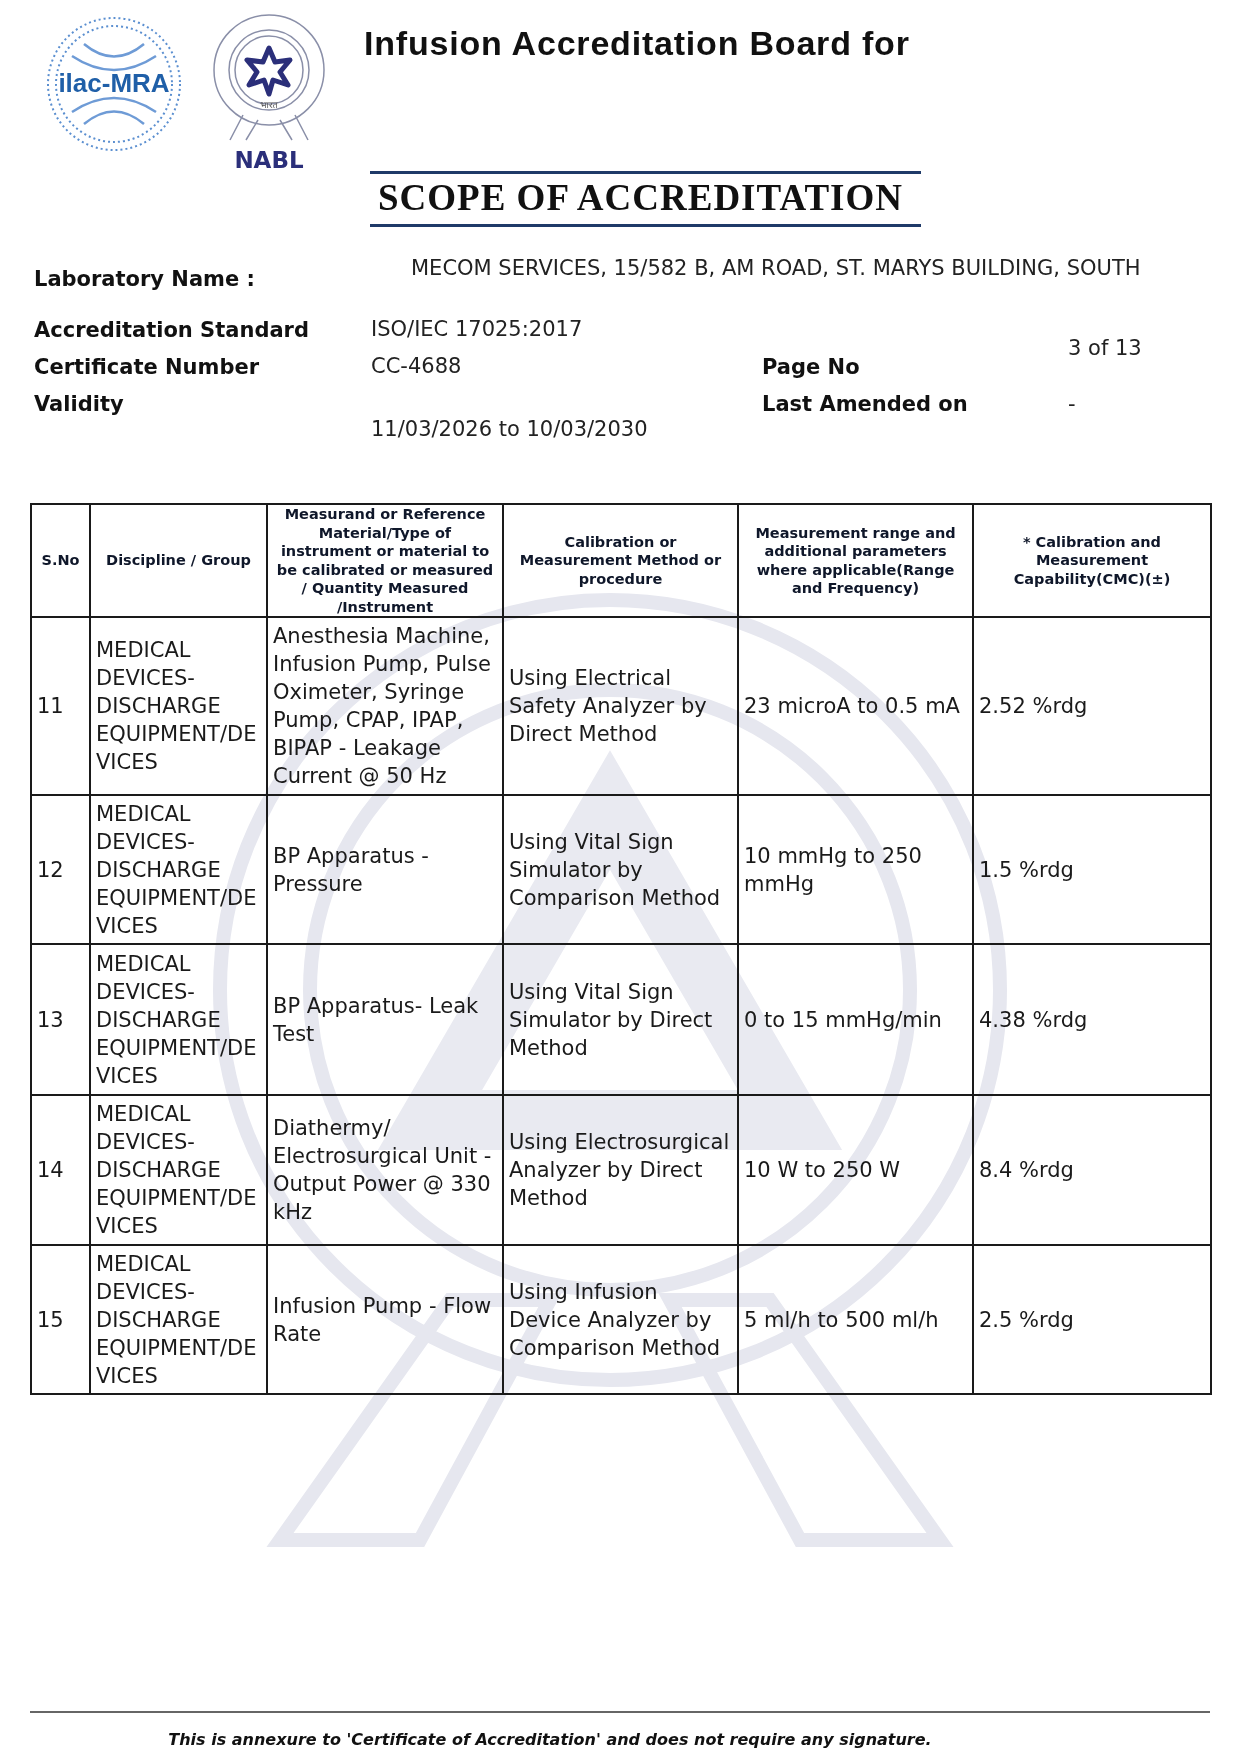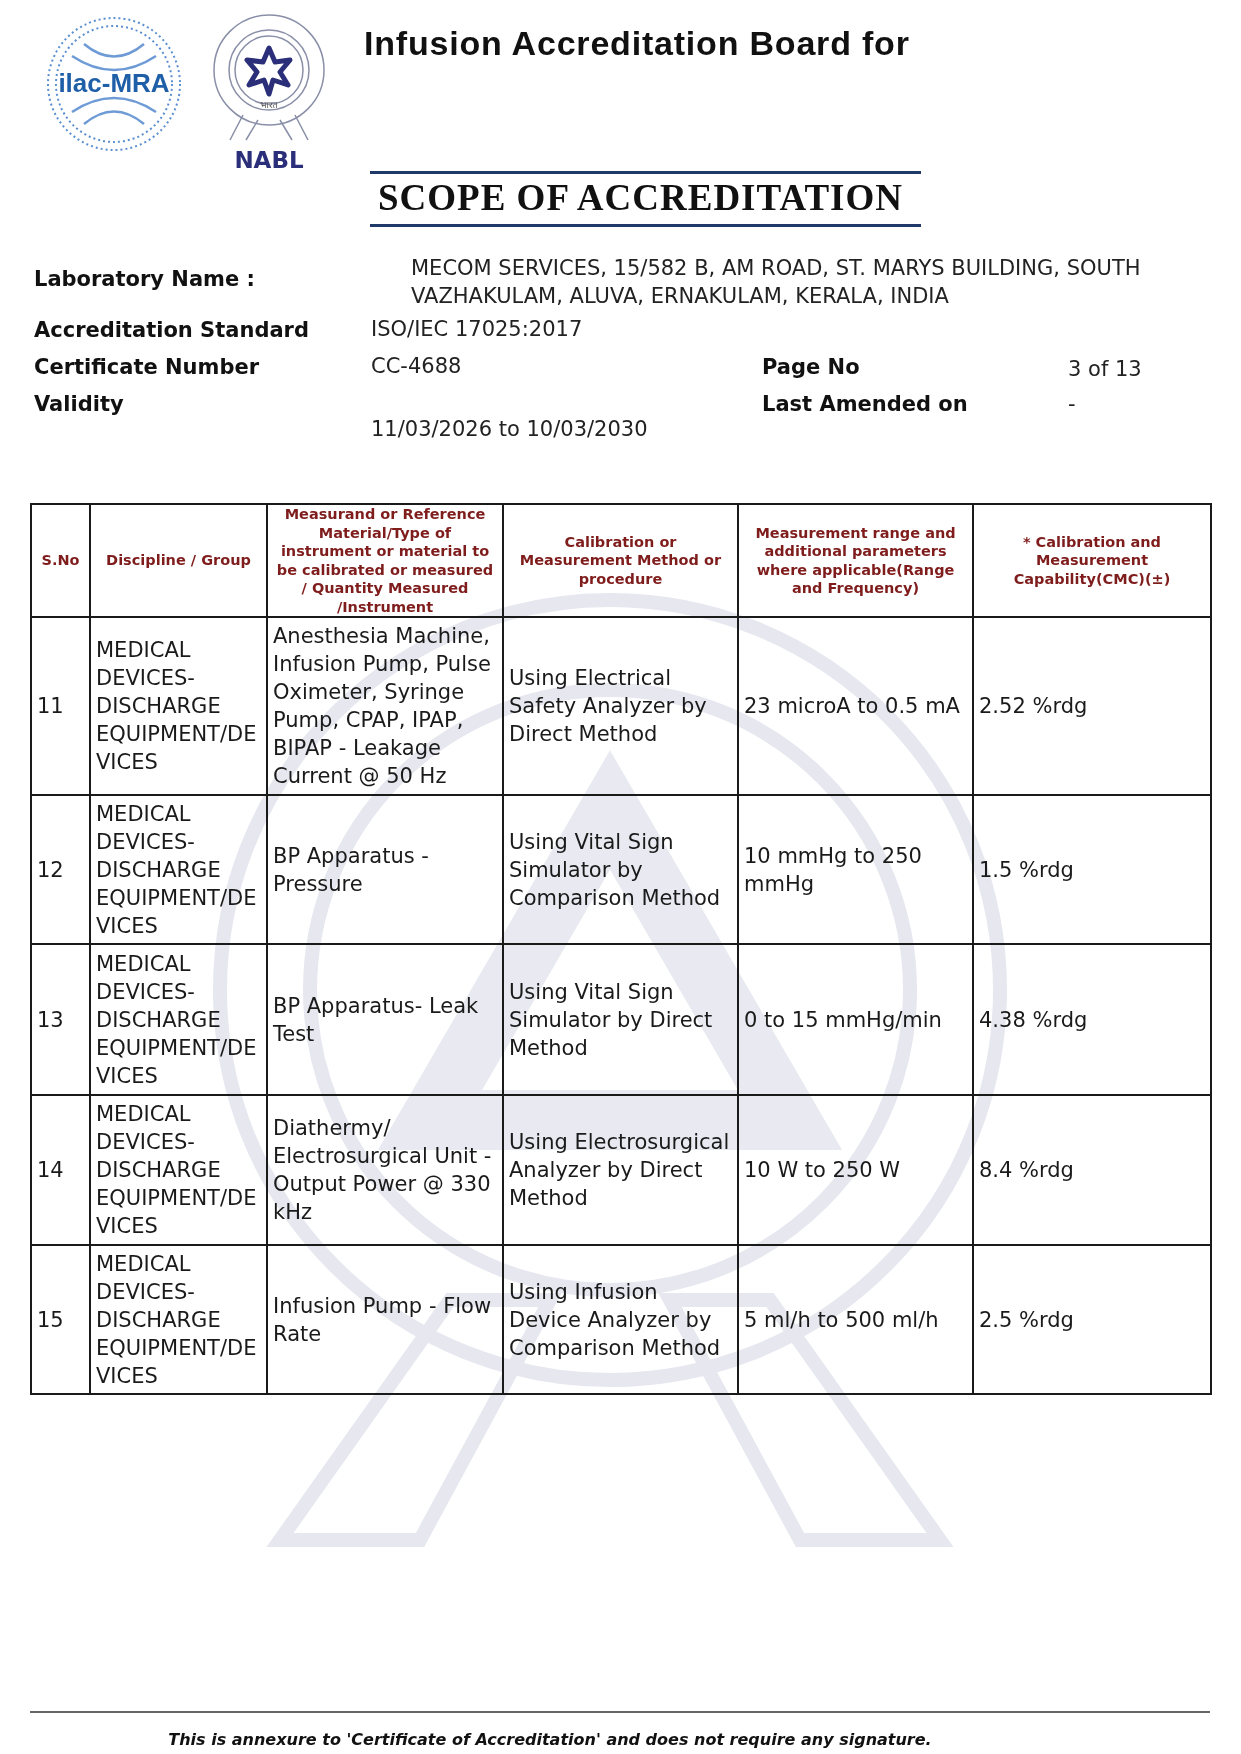--- a/index.html
+++ b/index.html
@@ -10,21 +10,21 @@
   .logo-nabl { left:208px; top:10px; width:122px; height:165px; }
   .org-title { left:364px; top:24px; font-family:"Liberation Sans", sans-serif; font-weight:bold; font-size:34px; line-height:39px; color:#111; letter-spacing:0.8px; }
   .rule { position:absolute; left:370px; width:551px; height:3px; background:#1f3a68; }
   .scope-title { left:378px; top:176px; font-family:"Liberation Serif", serif; font-weight:bold; font-size:37px; letter-spacing:1px; color:#111; }
   .info-label { position:absolute; left:34px; font-weight:bold; font-size:21px; color:#111; }
   .info-value { position:absolute; left:371px; font-size:21px; color:#222; line-height:28px; }
   .info-label2 { position:absolute; left:762px; font-weight:bold; font-size:21px; }
   .info-value2 { position:absolute; left:1068px; font-size:21px; color:#222; }
   table.scope { position:absolute; left:30px; top:503px; width:1180px; border-collapse:collapse; table-layout:fixed; }
   table.scope th, table.scope td { border:2.5px solid #1a1a1a; padding:0 5px; vertical-align:middle; }
-  table.scope th { font-weight:bold; font-size:14.5px; line-height:18.5px; text-align:center; height:101px; color:#7f1d1d; }
+  table.scope th { font-weight:bold; font-size:14.5px; line-height:18.5px; text-align:center; height:101px; color:#0f172a; }
   table.scope td { font-size:21px; line-height:28px; color:#1a1a1a; text-align:left; }
   .row-11 td { height:176px; } .row-12 td { height:147px; } .row-13 td { height:149px; } .row-14 td { height:148px; } .row-15 td { height:147px; }
   .footer-rule { position:absolute; left:30px; top:1711px; width:1180px; height:2px; background:#666; }
   .footer-note { position:absolute; left:0; top:1730px; width:1100px; text-align:center; font-weight:bold; font-style:italic; font-size:16px; color:#111; }
 </style>
 </head>
 <body>
 
 <svg class="watermark" viewBox="0 0 860 1000">
   <g fill="none" stroke="#e6e7ef" stroke-width="14">
@@ -66,30 +66,29 @@
   <div>Infusion Accreditation Board for</div>
 </div>
 
 <div class="rule" style="top:171px;"></div>
 <div class="abs scope-title">SCOPE OF ACCREDITATION</div>
 <div class="rule" style="top:224px;"></div>
 
 <div class="info-label" style="top:267px;">Laboratory Name :</div>
 <div class="info-value" style="top:254px;margin-left:40px;">
   <div>MECOM SERVICES, 15/582 B, AM ROAD, ST. MARYS BUILDING, SOUTH</div>
-  <div>VAZHAKULAM, ALUVA, ERNAKULAM, KERALA, INDIA</div>
 </div>
 
 <div class="info-label" style="top:318px;">Accreditation Standard</div>
 <div class="info-value" style="top:315px;">ISO/IEC 17025:2017</div>
 
 <div class="info-label" style="top:355px;">Certificate Number</div>
 <div class="info-value" style="top:352px;">CC-4688</div>
 <div class="info-label2" style="top:355px;text-align:center;">Page No</div>
-<div class="info-value2" style="top:357px;text-align:right;">3 of 13</div>
+<div class="info-value2" style="top:336px;text-align:right;">3 of 13</div>
 
 <div class="info-label" style="top:392px;">Validity</div>
 <div class="info-value" style="top:367px;margin-top:48px;">11/03/2026 to 10/03/2030</div>
 <div class="info-label2" style="top:392px;">Last Amended on</div>
 <div class="info-value2" style="top:392px;">-</div>
 
 <table class="scope">
   <colgroup>
     <col style="width:59px">
       <col style="width:177px">

